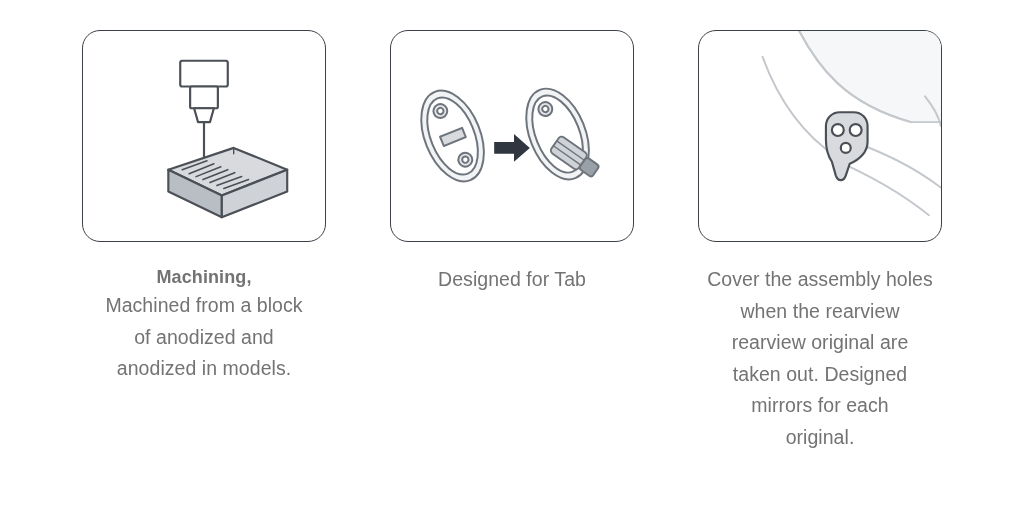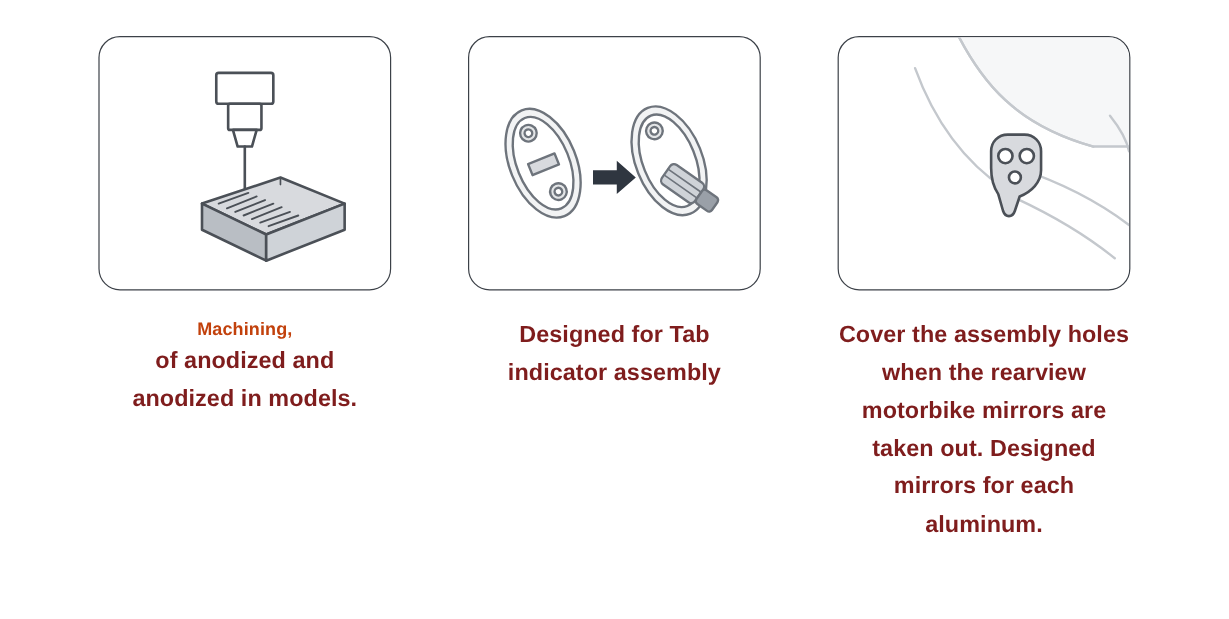--- a/index.html
+++ b/index.html
@@ -47,30 +47,30 @@
     display: block;
     width: 100%;
     height: 100%;
   }
   .caption {
     margin-top: 22px;
     text-align: center;
     width: 250px;
   }
   .caption-title {
-    font-size: 15px;
+    font-size: 18px;
     font-weight: bold;
-    color: #c2410c;
+    color: #737373;
     line-height: 1.45;
     letter-spacing: 0.1px;
   }
   .caption-body {
     font-size: 19.5px;
-    font-weight: bold;
-    color: #7f1d1d;
+    font-weight: normal;
+    color: #737373;
     line-height: 1.62;
     letter-spacing: 0.05px;
   }
   .caption-body .ln {
     display: block;
   }
   .caption.plain .caption-body {
     margin-top: 0;
   }
   .spacer-title {
@@ -112,20 +112,21 @@
               <line x1="142" y1="159" x2="167" y2="150"></line>
             </g>
 
             <path d="M152 118 L152 124" stroke-width="1.4"></path>
           </g>
         </svg>
       </div>
       <div class="caption">
         <div class="caption-title">Machining,</div>
         <div class="caption-body">
+          <span class="ln">Machined from a block</span>
           <span class="ln">of anodized and</span>
           <span class="ln">anodized in models.</span>
         </div>
       </div>
     </div>
 
     <div class="feature">
       <div class="illus-box">
         <svg viewBox="0 0 244 212">
           <g fill="none" stroke="#6e747c" stroke-width="2" stroke-linejoin="round" stroke-linecap="round">
@@ -157,21 +158,20 @@
 
           <g fill="#2f3640" stroke="none">
             <path d="M104 112 L124 112 L124 104 L140 118 L124 132 L124 124 L104 124 Z"></path>
           </g>
         </svg>
       </div>
       <div class="caption plain">
         <div class="caption-title spacer-title"></div>
         <div class="caption-body">
           <span class="ln">Designed for Tab</span>
-          <span class="ln">indicator assembly</span>
         </div>
       </div>
     </div>
 
     <div class="feature">
       <div class="illus-box">
         <svg viewBox="0 0 244 212">
           <g fill="none" stroke="#c4c8cd" stroke-width="2" stroke-linejoin="round" stroke-linecap="round">
 
             <path d="M96 -10 C120 40 150 74 214 92 L250 92 L250 -14 Z" fill="#f6f7f8"></path>
@@ -189,22 +189,22 @@
             <circle cx="140" cy="100" r="6" fill="#ffffff"></circle>
             <circle cx="158" cy="100" r="6" fill="#ffffff"></circle>
             <circle cx="148" cy="118" r="5" fill="#ffffff"></circle>
           </g>
         </svg>
       </div>
       <div class="caption">
         <div class="caption-body">
           <span class="ln">Cover the assembly holes</span>
           <span class="ln">when the rearview</span>
-          <span class="ln">motorbike mirrors are</span>
+          <span class="ln">rearview original are</span>
           <span class="ln">taken out. Designed</span>
           <span class="ln">mirrors for each</span>
-          <span class="ln">aluminum.</span>
+          <span class="ln">original.</span>
         </div>
       </div>
     </div>
 
   </div>
 </div>
 
 </body></html>

